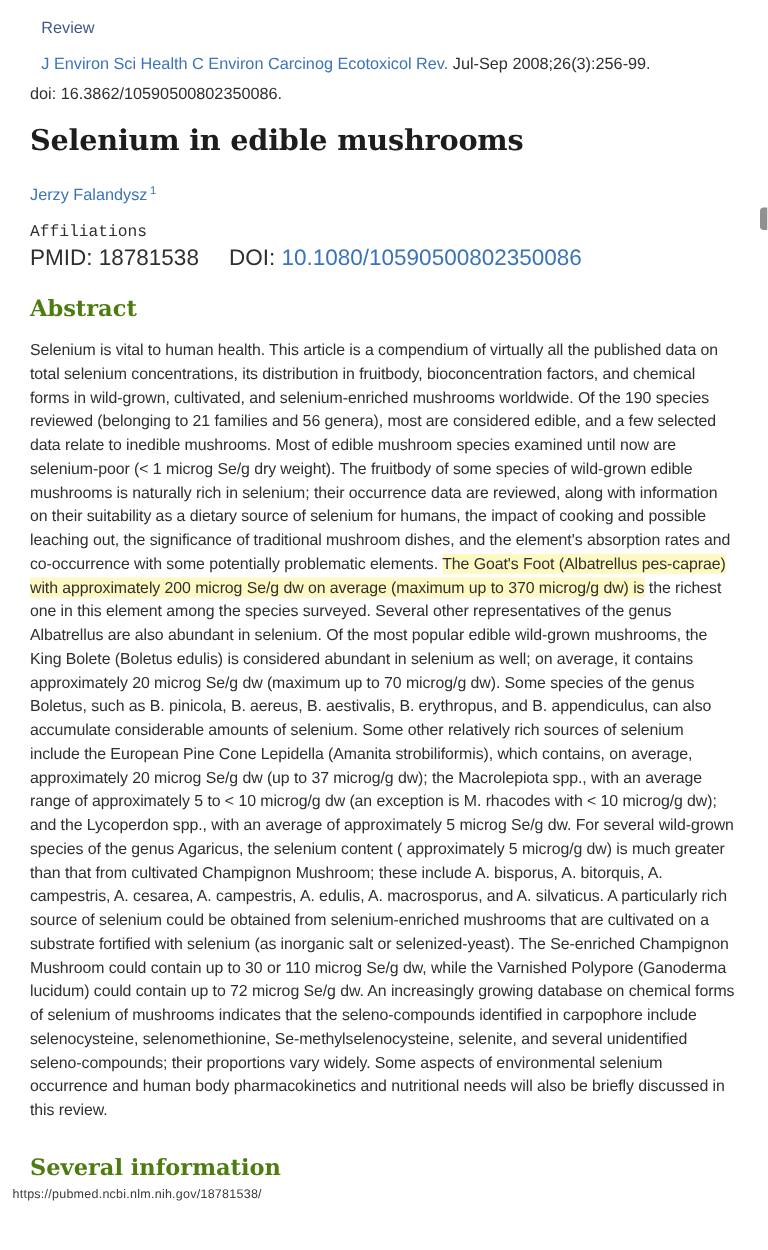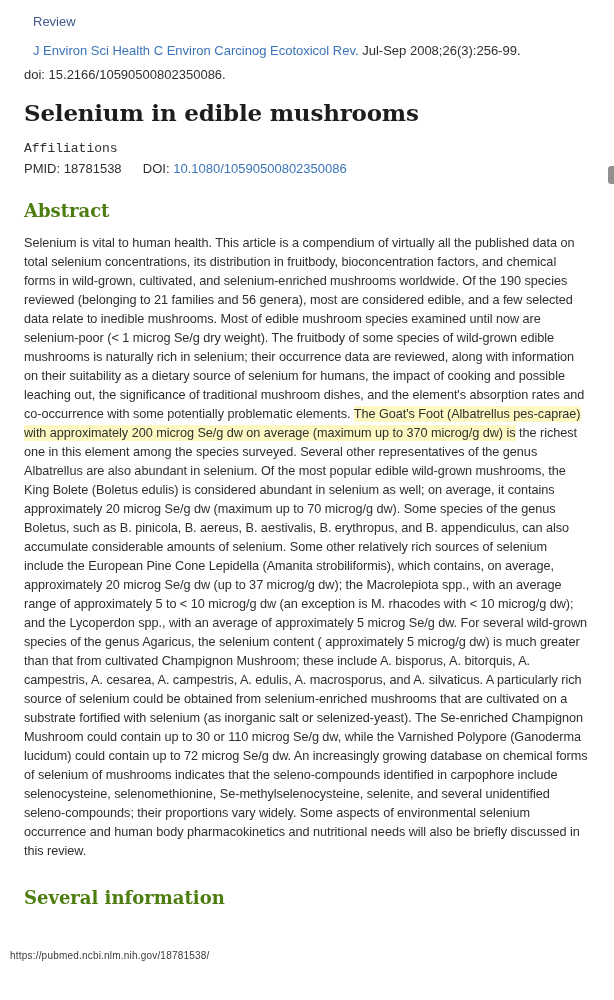--- a/index.html
+++ b/index.html
@@ -68,21 +68,21 @@
   .affiliations {
     margin-top: 13px;
     font-size: 13px;
     line-height: 18px;
     color: #2f2f2f;
     cursor: pointer;
     font-family: Liberation Mono, monospace;
   }
   .ids-line {
     margin-top: 2px;
-    font-size: 13px;
+    font-size: 18px;
     line-height: 18px;
     color: #2f2f2f;
   }
   .ids-gap { display: inline-block; width: 14px; }
   .doi-link {
     color: #3b74b8;
     text-decoration: none;
     cursor: pointer;
   }
   h2.section-heading {
@@ -133,24 +133,27 @@
 
 <div class="page">
   <div class="content">
 
     <div class="pub-type">Review</div>
 
     <div class="citation">
       <a class="journal-link">J Environ Sci Health C Environ Carcinog Ecotoxicol Rev.</a><span> Jul-Sep 2008;26(3):256-99.</span>
     </div>
 
-    <div class="doi-line">doi: 15.2166/10590500802350086.</div>
+    <div class="doi-line">doi: 16.3862/10590500802350086.</div>
 
     <h1 class="article-title">Selenium in edible mushrooms</h1>
 
+    <div class="authors">
+      <a class="author-link">Jerzy Falandysz</a><sup>1</sup>
+    </div>
 
     <div class="affiliations">Affiliations</div>
 
     <div class="ids-line">
       <span>PMID:</span>
       <span>18781538</span>
       <span class="ids-gap"></span>
       <span>DOI:</span>
       <a class="doi-link">10.1080/10590500802350086</a>
     </div>

